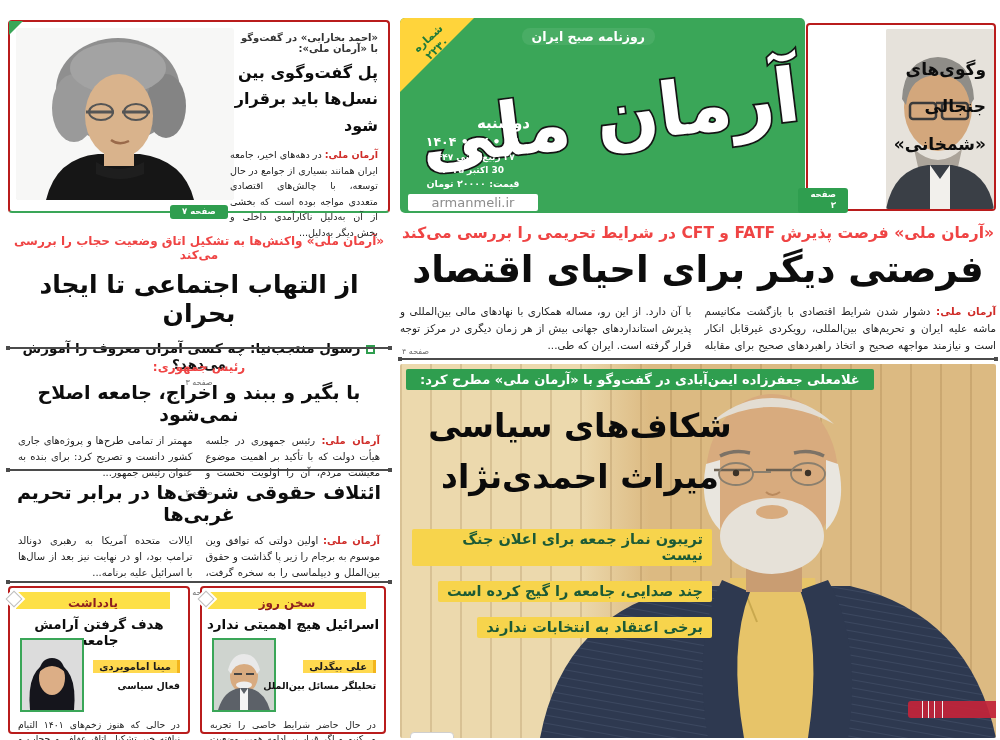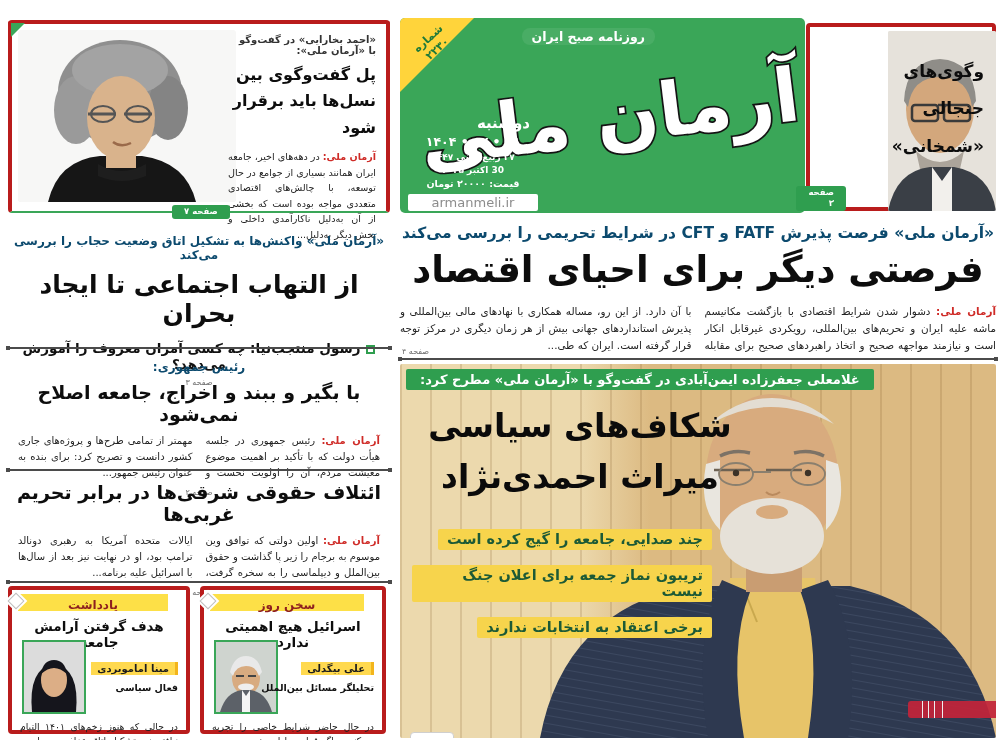--- a/index.html
+++ b/index.html
@@ -3,24 +3,24 @@
 <meta charset="utf-8">
 <style>
   * { margin:0; padding:0; box-sizing:border-box; }
   html,body { background:#e9e9e9; }
   body { font-family:"DejaVu Sans", sans-serif; }
   #page {
     position:relative; width:1000px; height:740px; background:#ffffff;
     margin:0 auto; overflow:hidden; direction:rtl;
   }
   .abs { position:absolute; }
-  .box { border:4px solid #b91c1c; border-radius:4px; background:#fff; }
-
-  
-  .kicker   { font-size:12px; font-weight:bold; color:#0c4a6e; text-align:center; }
+  .box { border:2px solid #b91c1c; border-radius:4px; background:#fff; }
+
+  
+  .kicker   { font-size:12px; font-weight:bold; color:#ef4444; text-align:center; }
   .headline { font-weight:900; color:#0d0d0d; text-align:center; letter-spacing:-0.3px; }
   .body-text{ font-size:10.2px; line-height:1.62; color:#222; text-align:justify; }
   .lead-red { color:#cf2b27; font-weight:bold; }
   .two-col  { column-count:2; column-gap:13px; direction:rtl; }
   .page-badge {
     display:inline-block; background:#2f9e4f; color:#fff; font-size:8.5px; font-weight:bold;
     padding:1px 12px 2px; border-radius:3px; line-height:1.3;
   }
   .page-marker { font-size:8px; color:#6d6d6d; text-align:center; }
   .dark-divider { height:2px; background:#4b4b4b; }
@@ -291,21 +291,21 @@
       <circle cx="336" cy="109" r="3.2" fill="#3c3228"></circle>
       <circle cx="408" cy="109" r="3.2" fill="#3c3228"></circle>
       <path d="M366,128 q6,6 14,0" stroke="#b98a5e" stroke-width="2" fill="none"></path>
     </svg>
     <span class="abs" id="photo-kicker">غلامعلی جعفرزاده ایمن‌آبادی در گفت‌وگو با «آرمان ملی» مطرح کرد:</span>
     <div class="abs" id="photo-headline">
       <div>شکاف‌های سیاسی</div>
       <div>میراث احمدی‌نژاد</div>
     </div>
     <div class="abs" id="photo-bullets">
+      <div><span class="bullet">تریبون نماز جمعه برای اعلان جنگ نیست</span></div>
       <div><span class="bullet">چند صدایی، جامعه را گیج کرده است</span></div>
-      <div><span class="bullet">تریبون نماز جمعه برای اعلان جنگ نیست</span></div>
       <div><span class="bullet">برخی اعتقاد به انتخابات ندارند</span></div>
     </div>
     <span class="abs" id="photo-watermark"></span>
     <span class="abs" id="photo-badge-partial"></span>
   </div>
 
 </div>
 
 </body></html>

